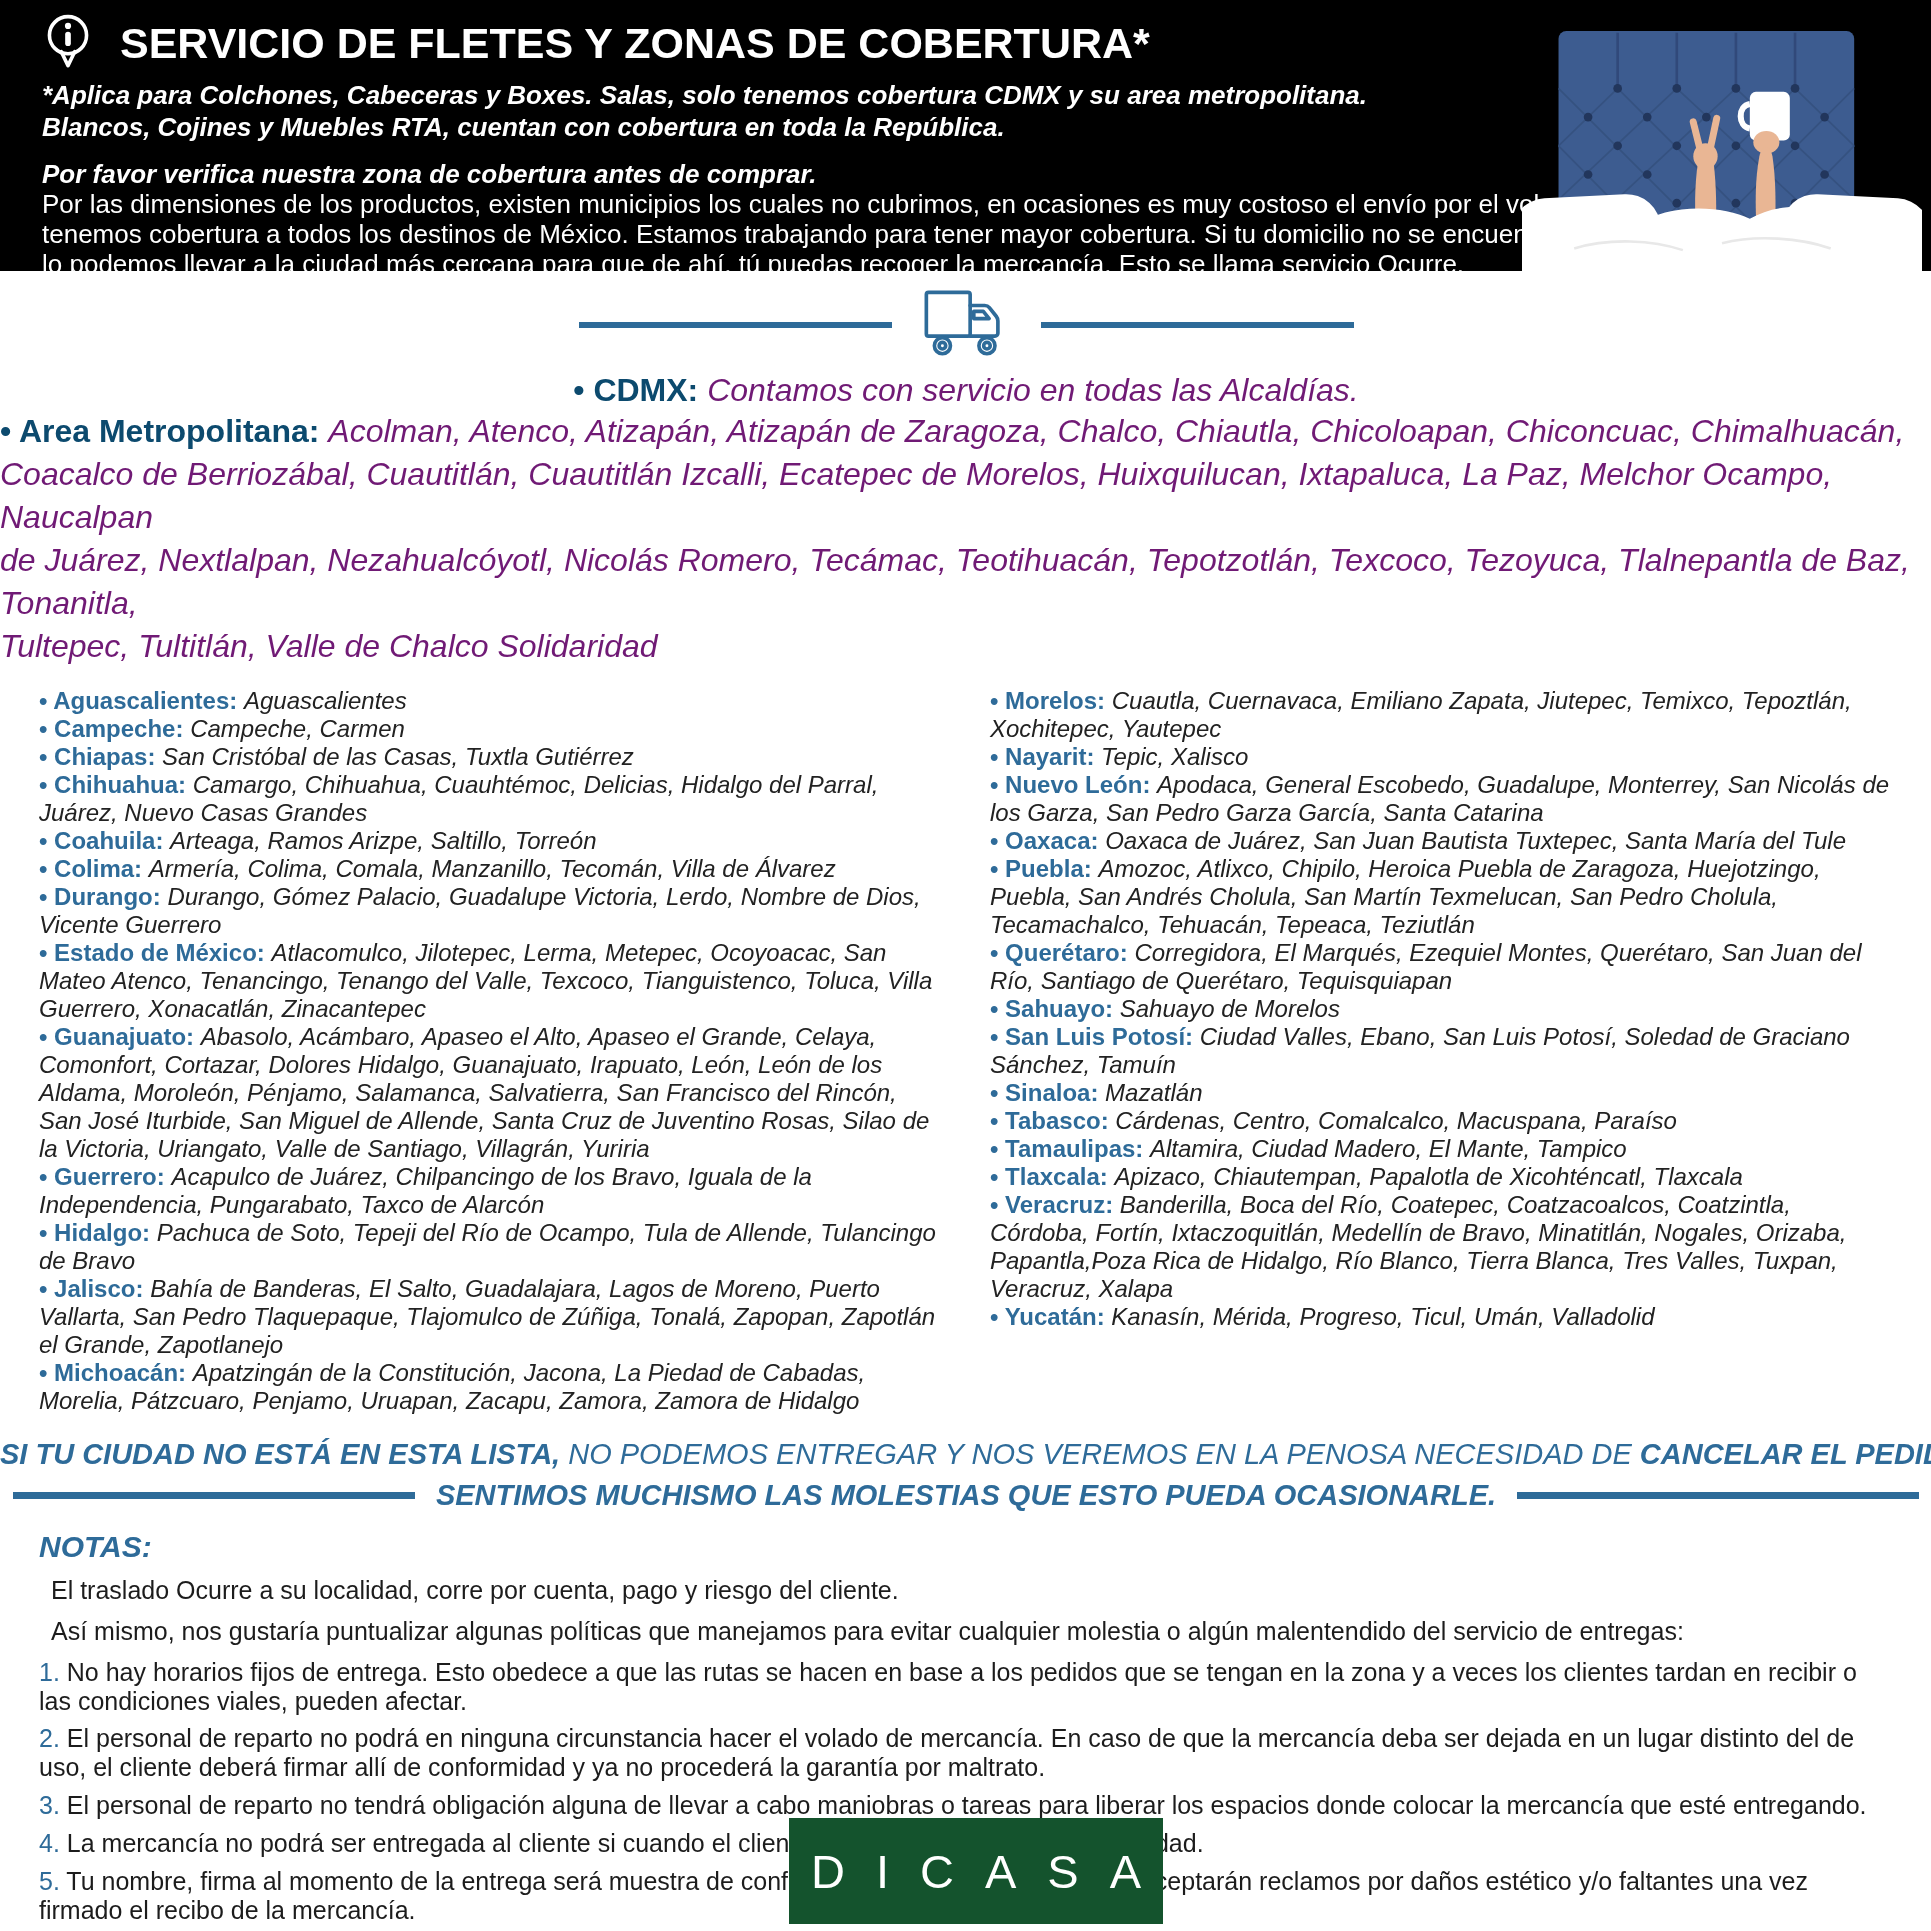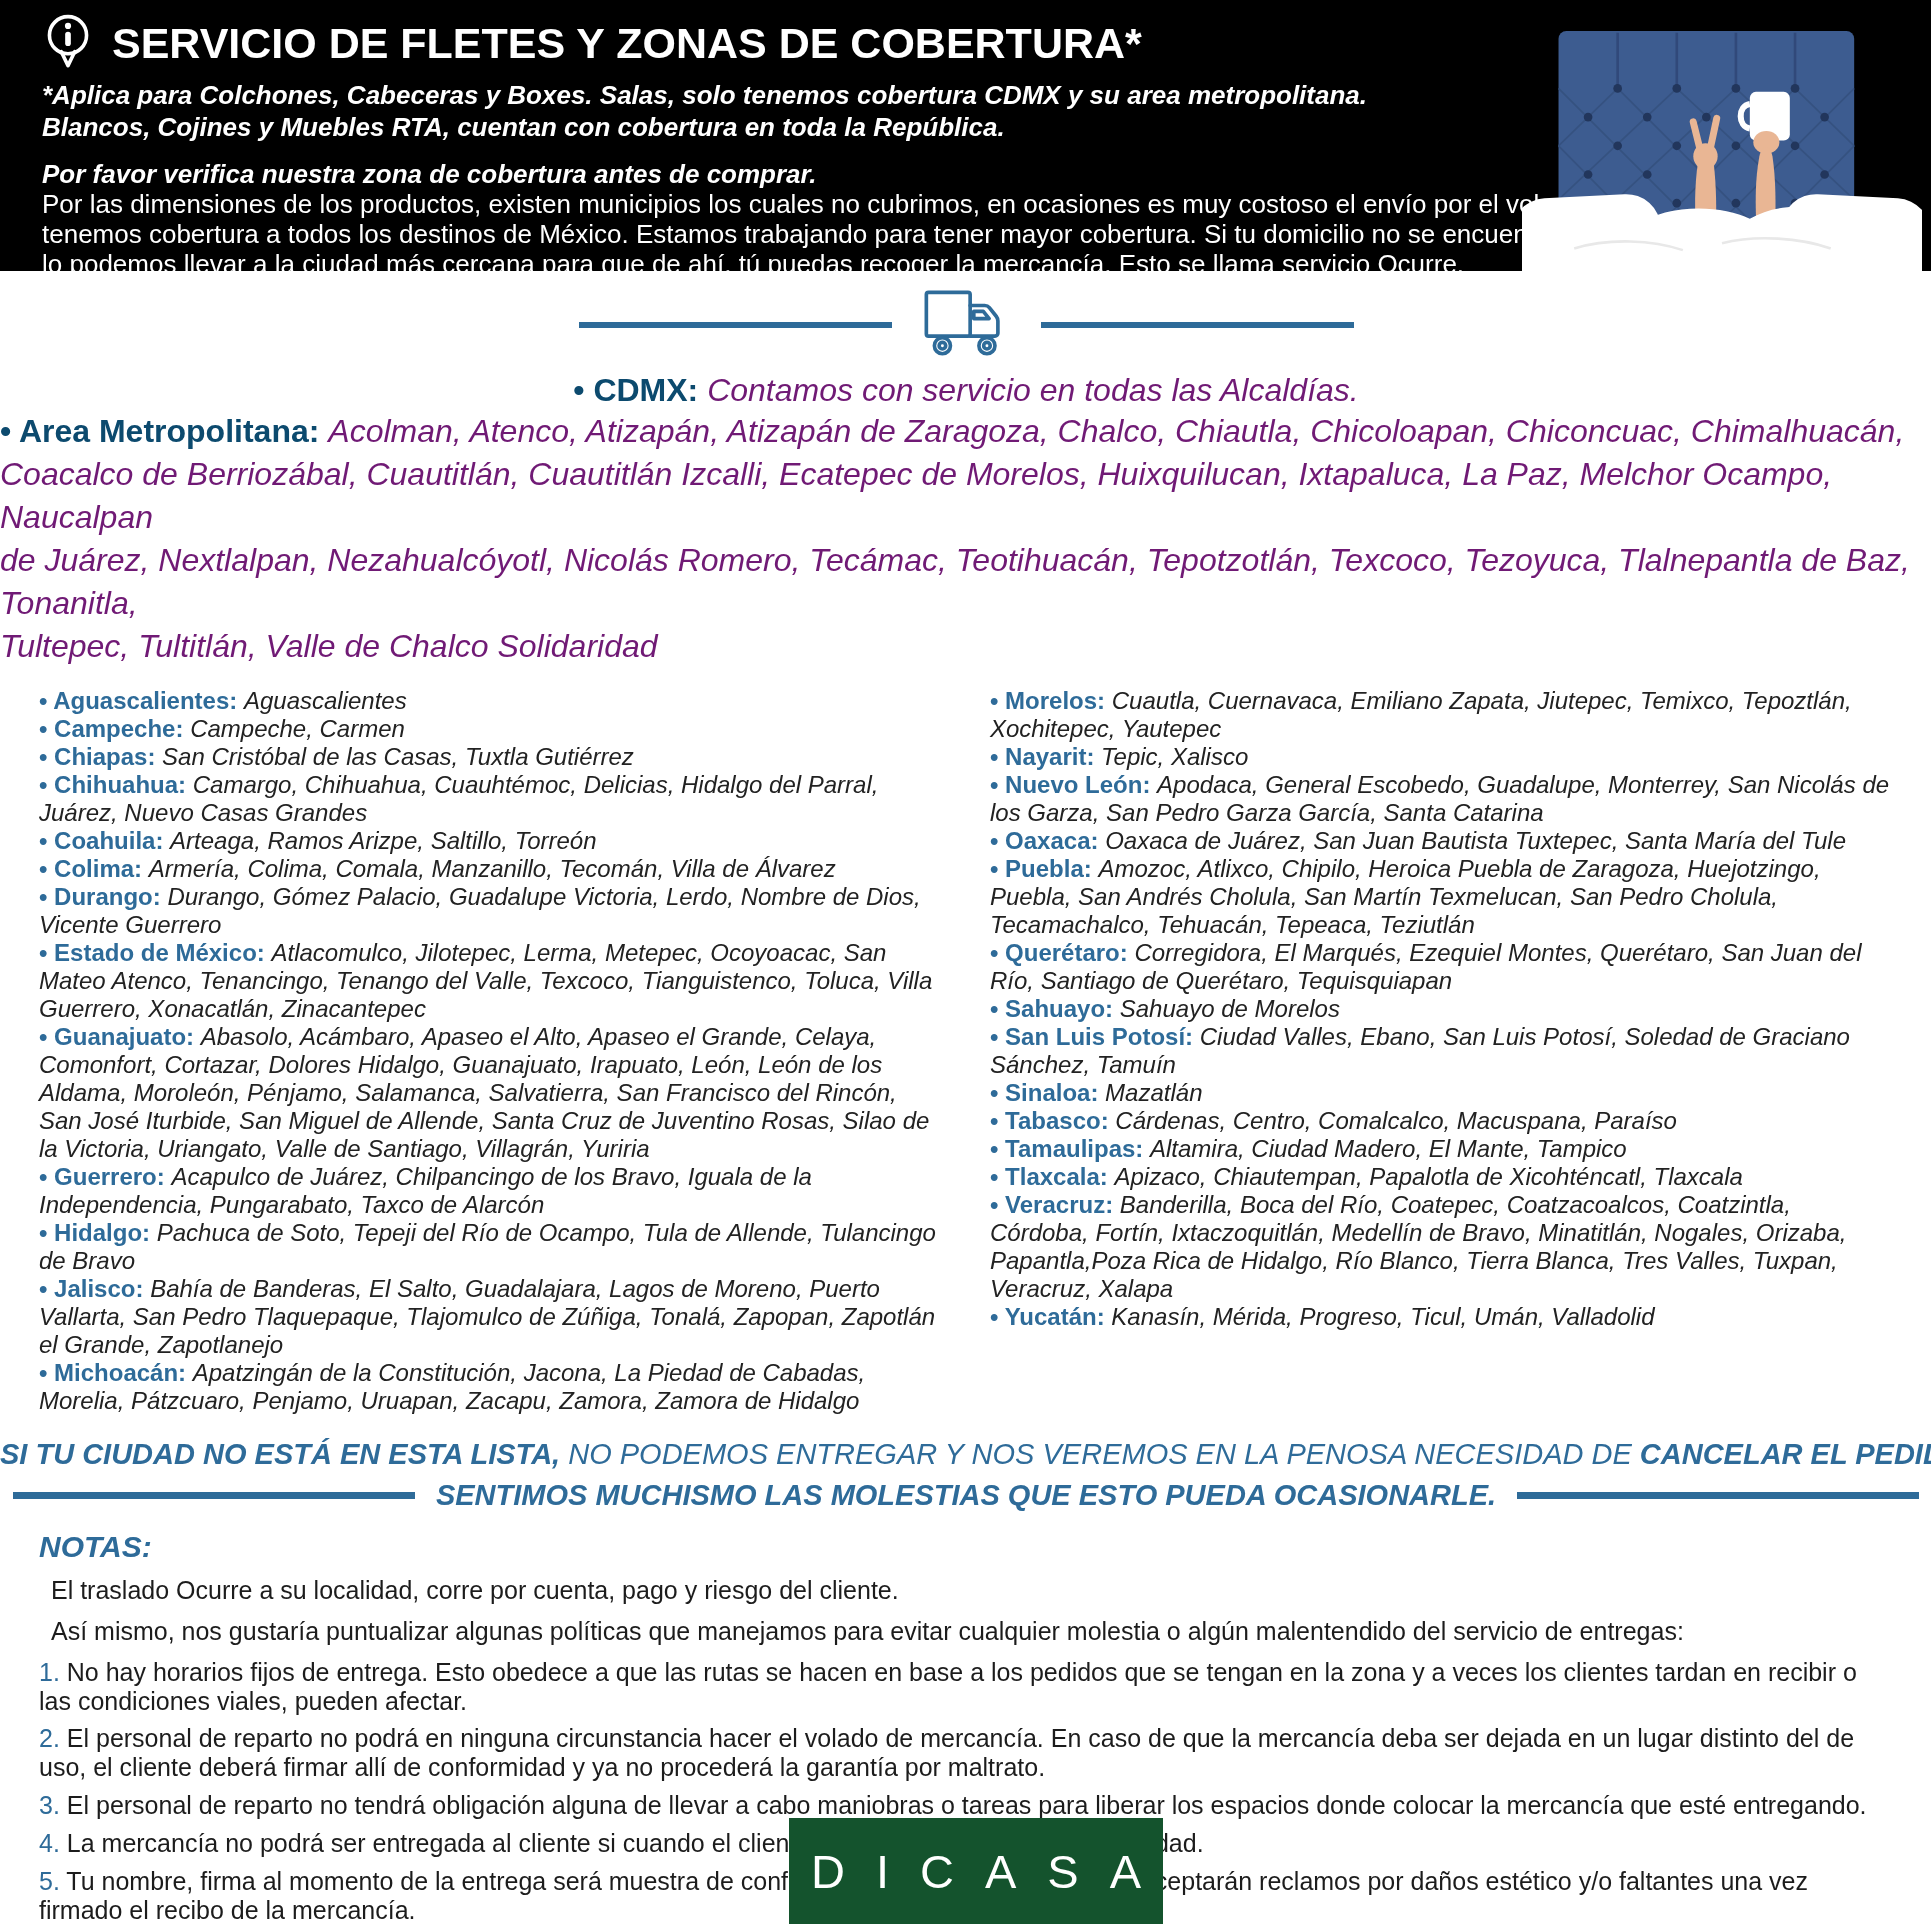--- a/index.html
+++ b/index.html
@@ -15,21 +15,21 @@
   .header{
     position:relative;
     width:100%;height:271px;
     background:#000000;
     color:#ffffff;
     box-sizing:border-box;
     padding:15.6px 0 0 42px;
   }
   .title-row{display:flex;align-items:center;gap:14px;height:56px;}
   .title-row h1{
-    margin:4px;font-size:43px;font-weight:bold;letter-spacing:0px;color:#ffffff;
+    margin:12px;font-size:43px;font-weight:bold;letter-spacing:0px;color:#ffffff;
     white-space:nowrap;
   }
   .hdr-sub{margin-top:7px;font-size:26px;line-height:32px;font-style:italic;font-weight:bold;width:1130px;}
   .hdr-sub .sub-line{white-space:nowrap;}
   .hdr-verify{margin-top:17.4px;font-size:26px;line-height:29.5px;font-style:italic;font-weight:bold;white-space:nowrap;}
   .hdr-body{font-size:26px;line-height:30px;font-weight:normal;}
   .hdr-body div{white-space:nowrap;}
   
   .photo{position:absolute;top:24px;right:10.4px;width:400px;height:254px;}
   

